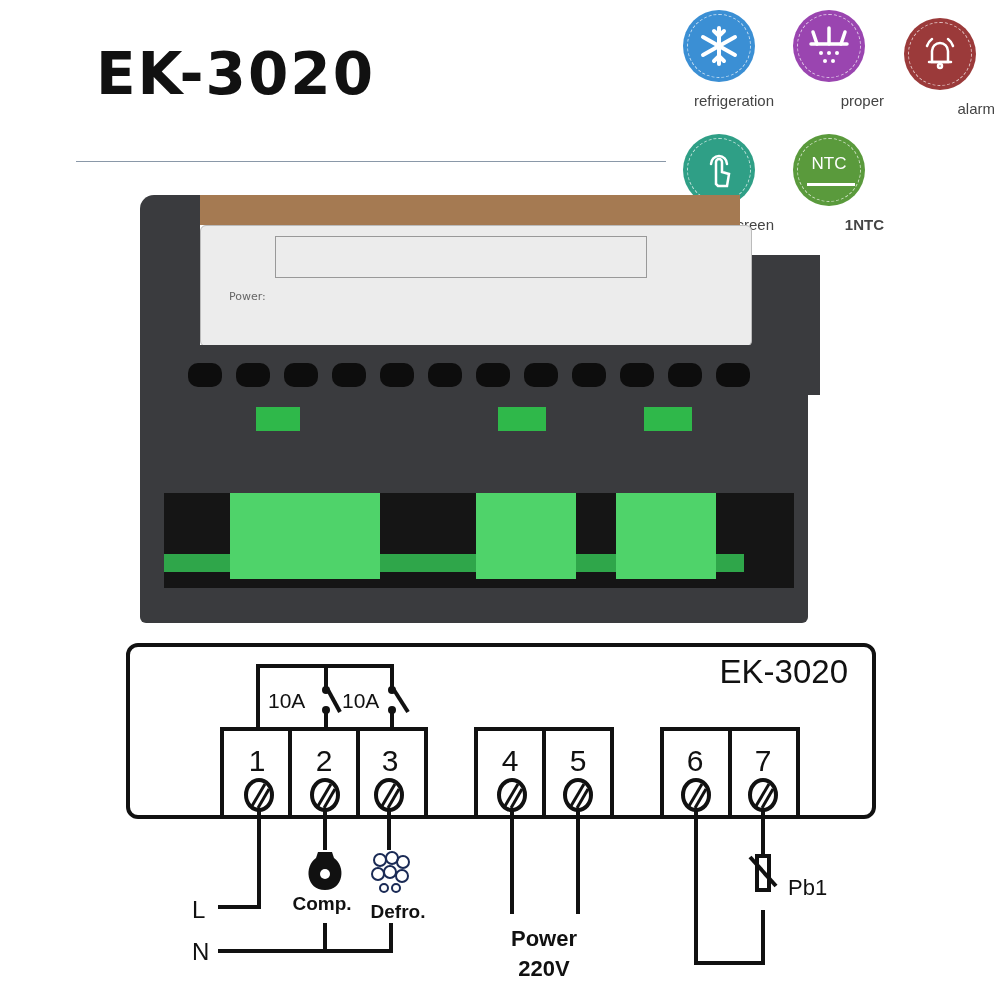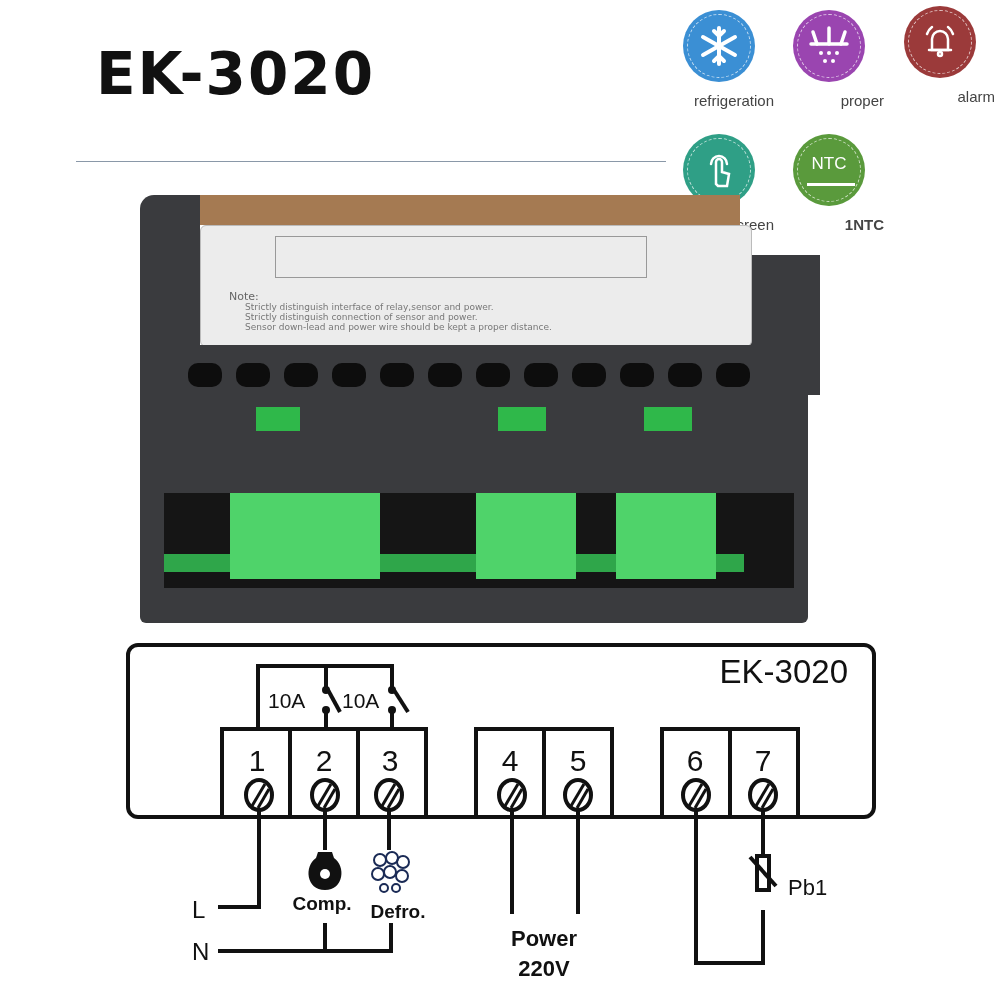--- a/index.html
+++ b/index.html
@@ -46,21 +46,21 @@
         <line x1="12" y1="-2" x2="16" y2="-14"></line>
       <circle cx="-8" cy="7" r="2" stroke="none"></circle>
         <circle cx="0" cy="7" r="2" stroke="none"></circle>
         <circle cx="8" cy="7" r="2" stroke="none"></circle>
       <circle cx="-4" cy="15" r="2" stroke="none"></circle>
         <circle cx="4" cy="15" r="2" stroke="none"></circle>
     </svg>
   </div>
   <div class="lbl">proper</div>
 </div>
-<div class="feat" style="left:885px;top:6px;">
+<div class="feat" style="left:885px;top:18px;">
   <div class="circ" style="background:#9b3a3a">
     <svg width="44" height="44" viewBox="-22 -22 44 44" stroke="#fff" stroke-width="2.5" fill="none" stroke-linecap="round">
       <path d="M-8,8 L-8,-3 A8,8 0 0 1 8,-3 L8,8 Z"></path>
         <line x1="-11" y1="8" x2="11" y2="8"></line>
         <circle cx="0" cy="12" r="2"></circle>
       <path d="M-13,-8 A14,14 0 0 1 -8,-15"></path>
         <path d="M13,-8 A14,14 0 0 0 8,-15"></path>
     </svg>
   </div>
   <div class="lbl">alarm</div>
@@ -82,26 +82,21 @@
   <div class="lbl" style="font-weight:bold;">1NTC</div>
 </div>
 
 <div id="device" class="abs">
   <div class="abs" style="left:60px;top:0;width:540px;height:30px;background:#a57a52;"></div>
   <div class="abs dark" style="left:0;top:0;width:60px;height:200px;border-radius:14px 0 0 0;"></div>
   <div class="abs dark" style="left:600px;top:60px;width:80px;height:140px;"></div>
 
   <div class="abs" style="left:60px;top:30px;width:550px;height:120px;background:#ececec;border-radius:6px;border:1px solid #bbb;">
     <div style="position:absolute;left:74px;top:10px;width:370px;height:40px;border:1px solid #999;"></div>
-    <div style="position:absolute;left:28px;top:64px;font-size:11px;color:#666;">Note:</div>
-    <div style="position:absolute;left:44px;top:76px;font-size:9px;line-height:10px;color:#777;width:500px;">
-      <div>Strictly distinguish interface of relay,sensor and power.</div>
-      <div>Strictly distinguish connection of sensor and power.</div>
-      <div>Sensor down-lead and power wire should be kept a proper distance.</div>
-    </div>
+    <div style="position:absolute;left:28px;top:64px;font-size:11px;color:#666;">Power:</div>
   </div>
 
   <div class="abs dark" style="left:0;top:150px;width:668px;height:278px;border-radius:0 0 6px 6px;">
     <div style="position:absolute;left:48px;top:18px;display:flex;gap:14px;">
       <div style="width:34px;height:24px;background:#0d0d0d;border-radius:10px;"></div>
         <div style="width:34px;height:24px;background:#0d0d0d;border-radius:10px;"></div>
         <div style="width:34px;height:24px;background:#0d0d0d;border-radius:10px;"></div>
         <div style="width:34px;height:24px;background:#0d0d0d;border-radius:10px;"></div>
         <div style="width:34px;height:24px;background:#0d0d0d;border-radius:10px;"></div>
         <div style="width:34px;height:24px;background:#0d0d0d;border-radius:10px;"></div>

